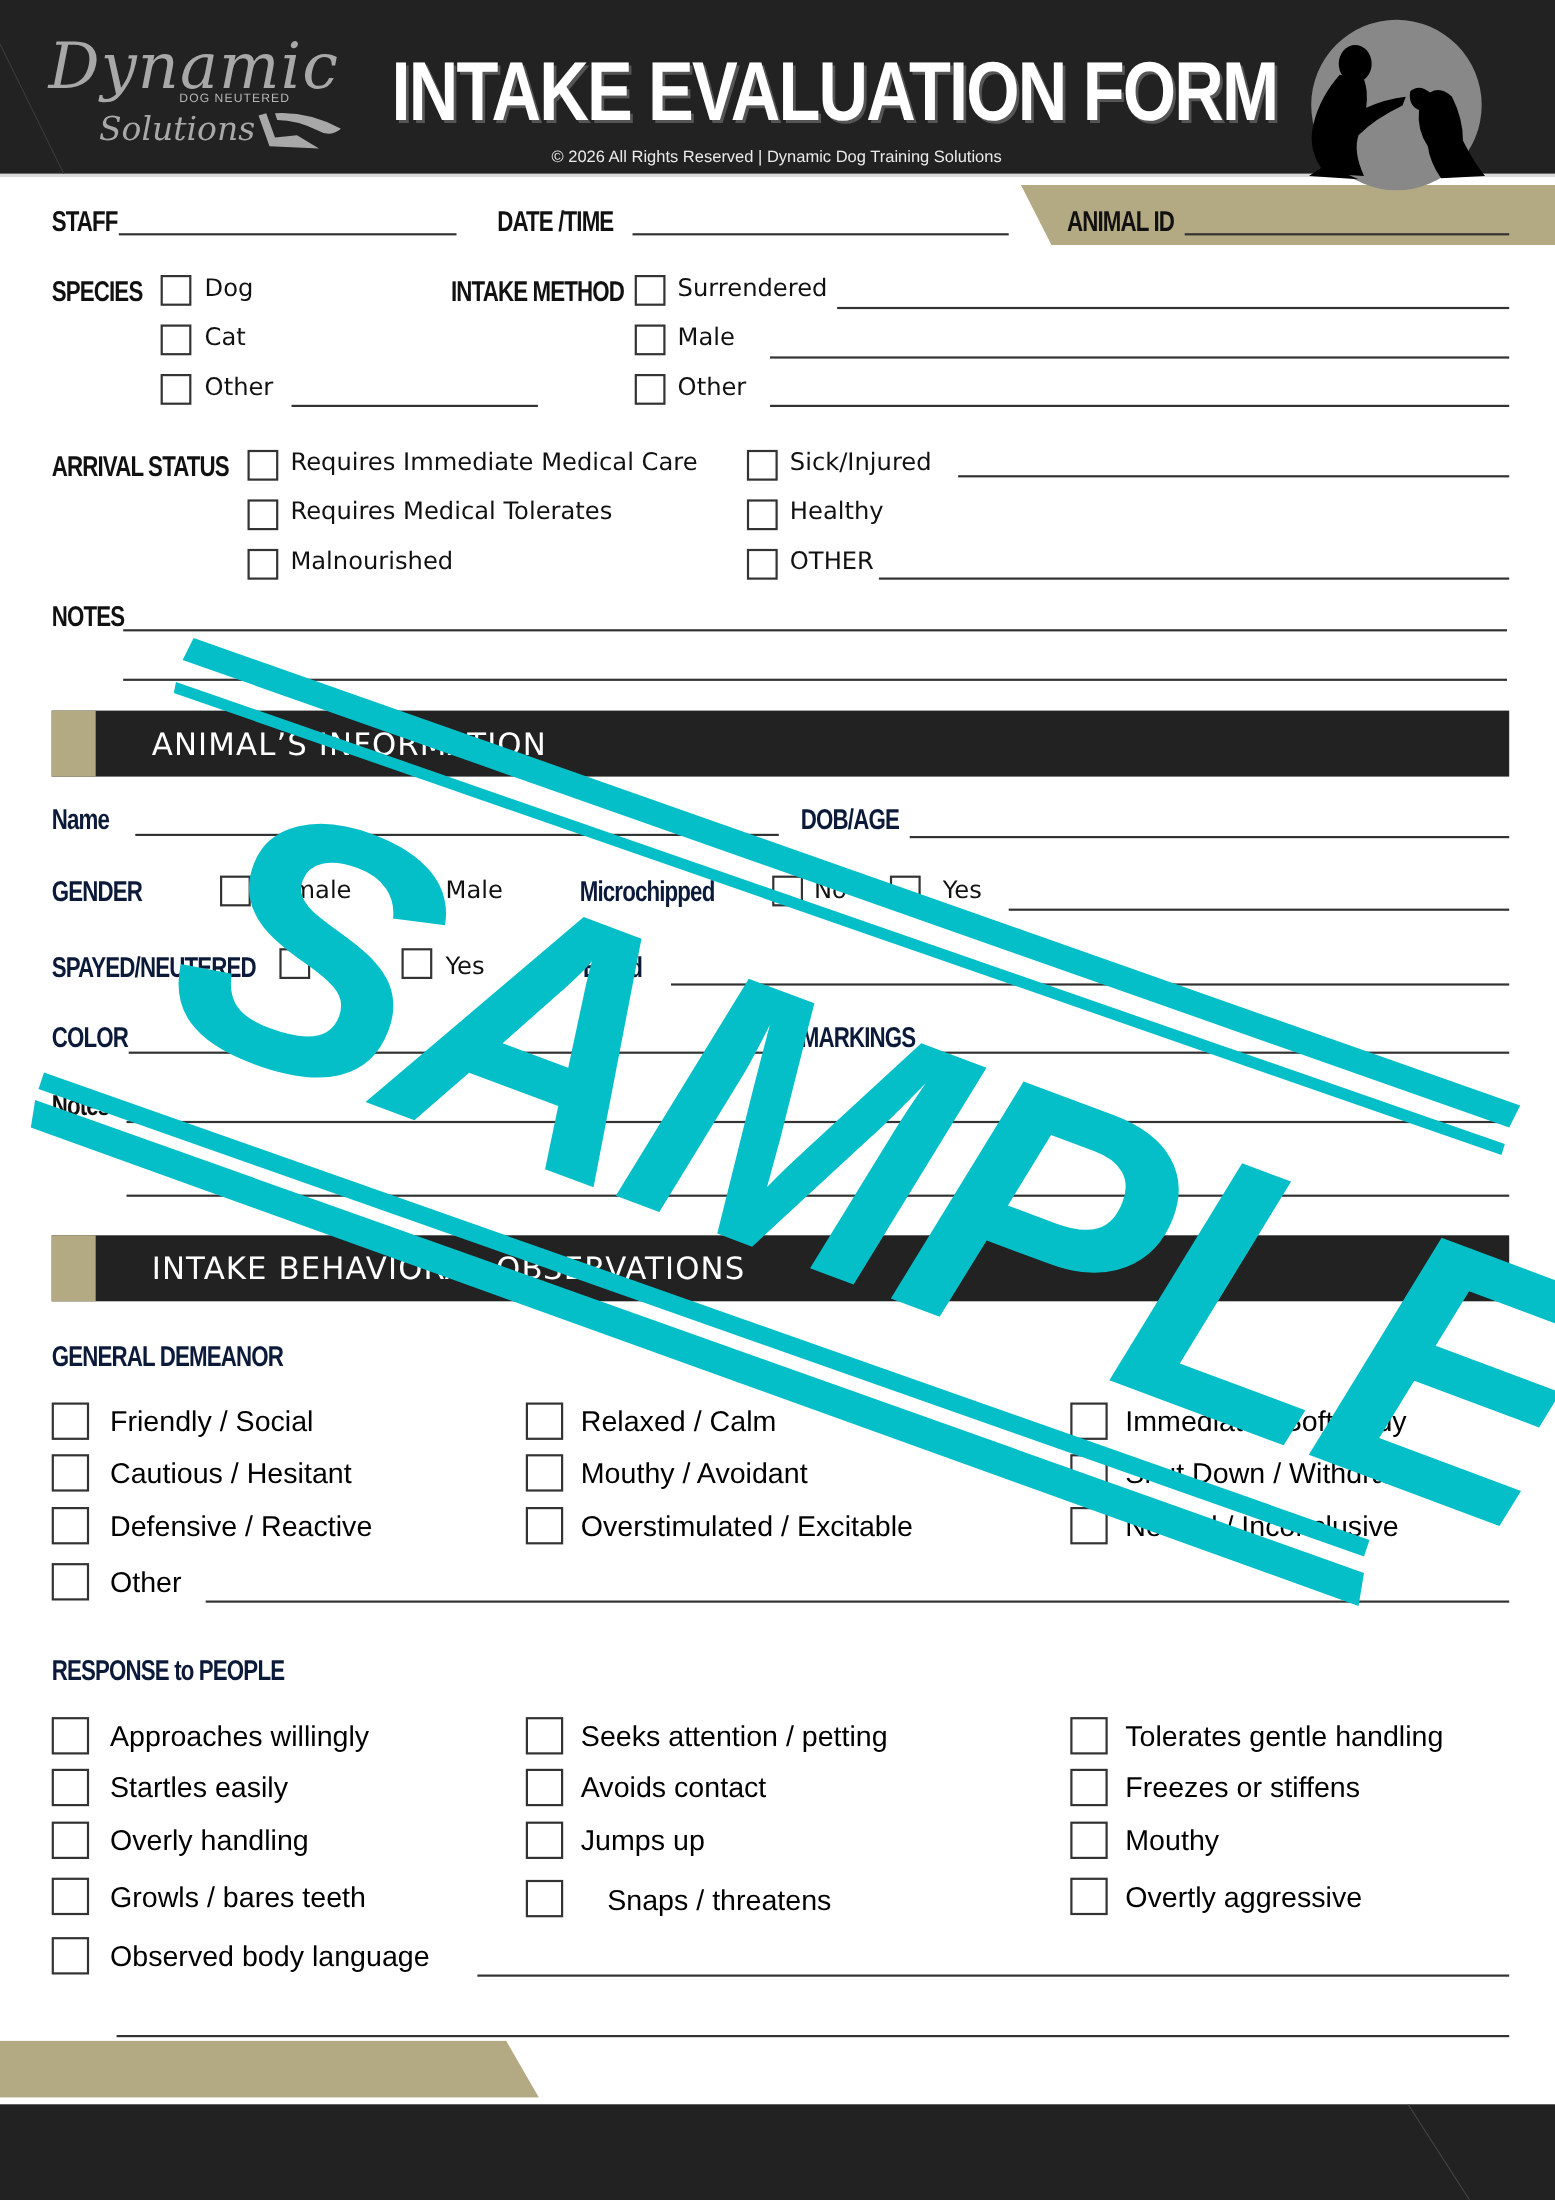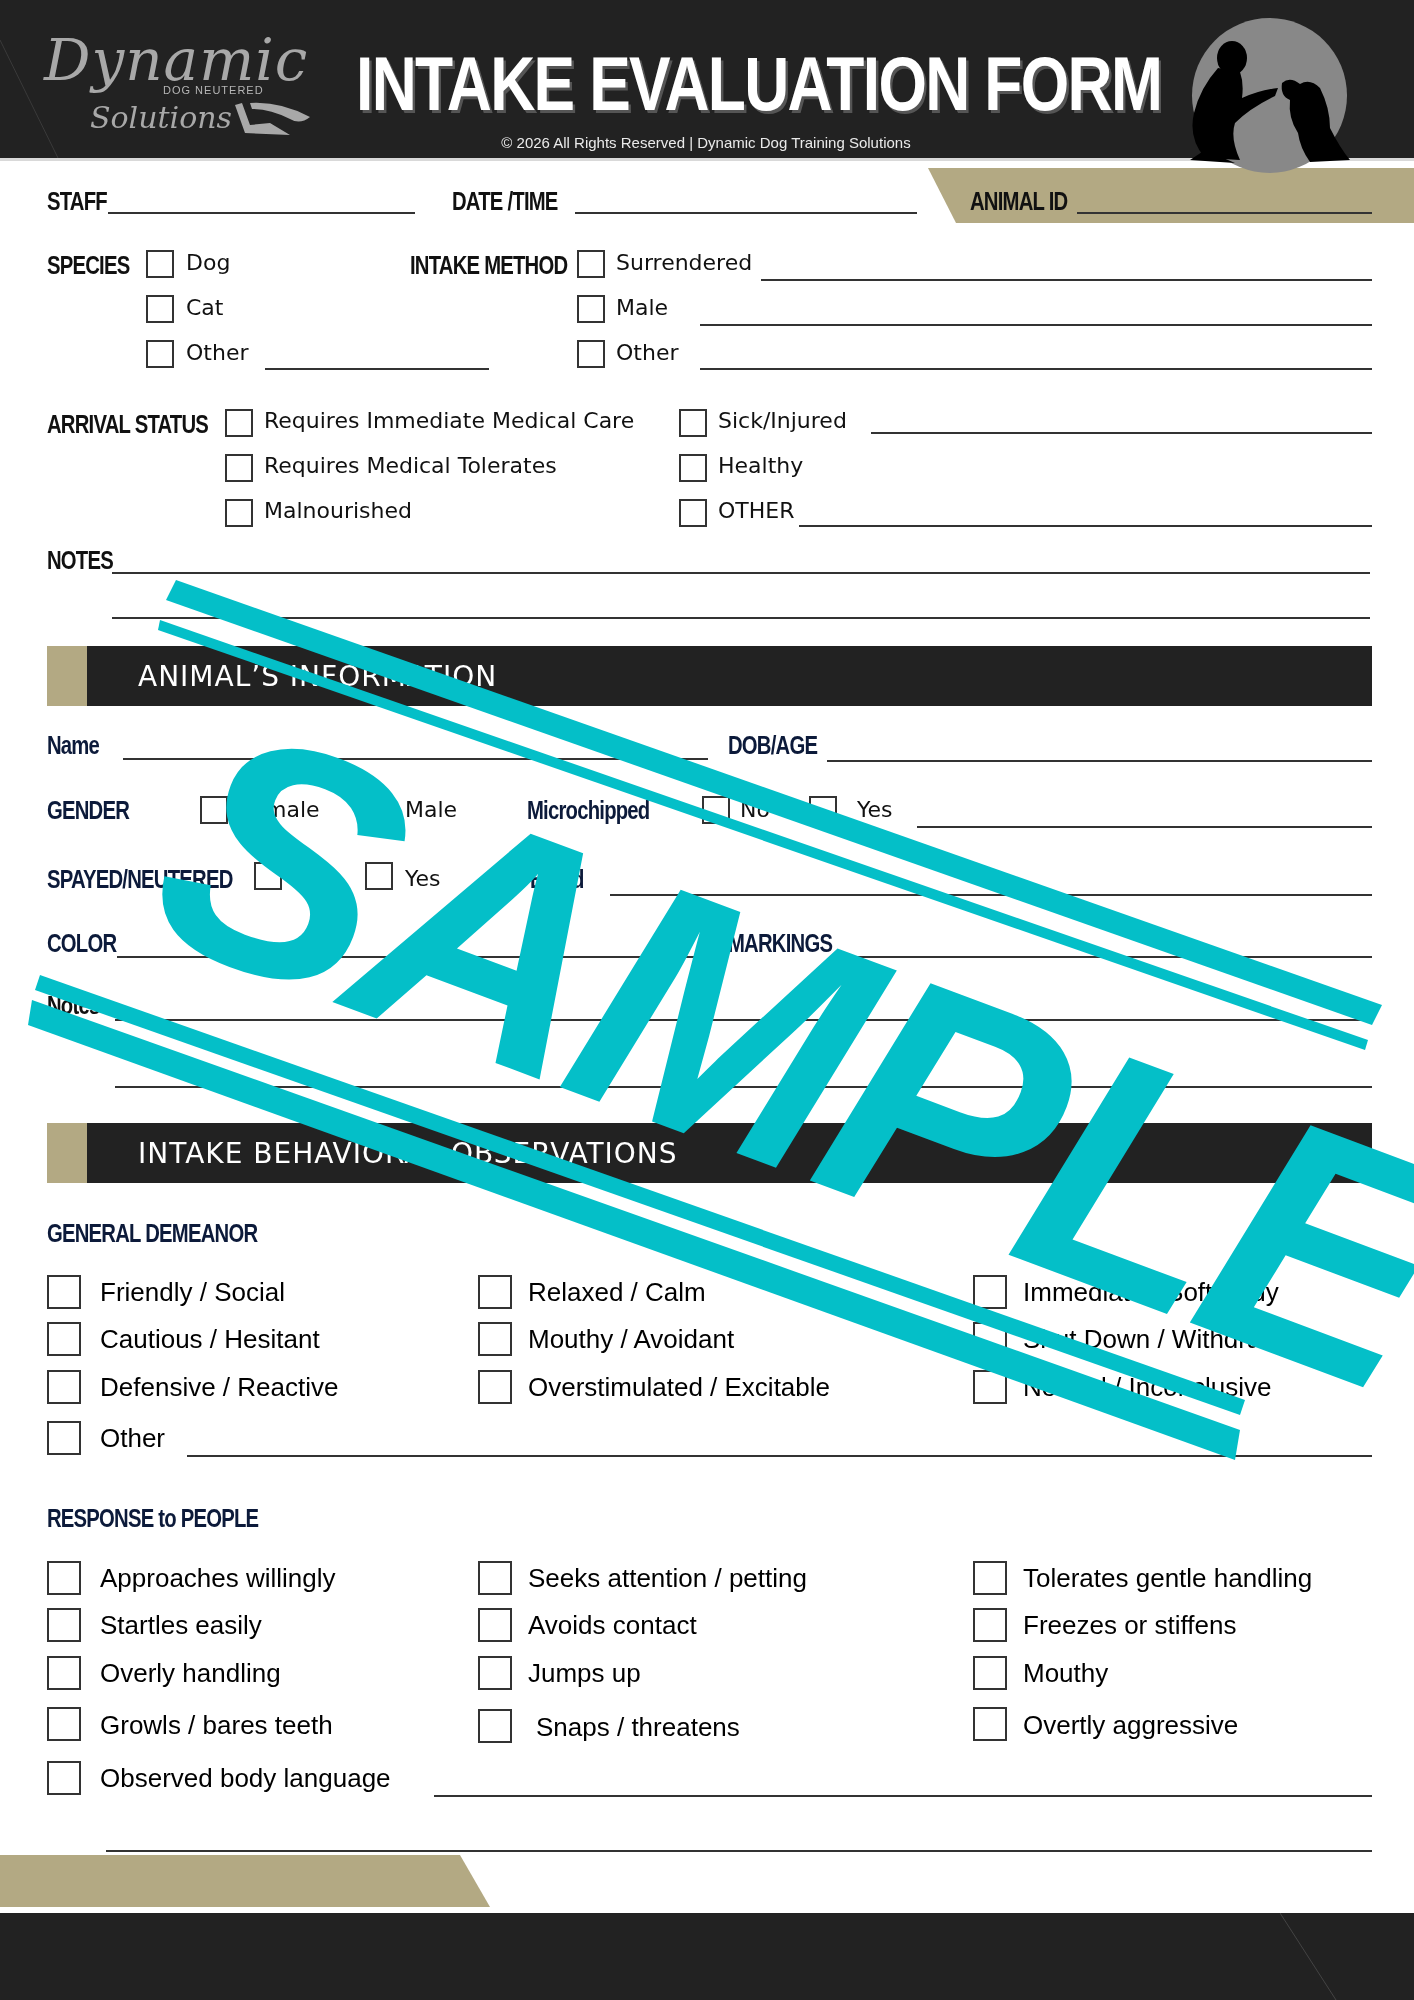--- a/index.html
+++ b/index.html
@@ -196,21 +196,21 @@
 <div class="abs cb-lg" style="left:47px;top:1707px"></div>
 <div class="abs opt-navy" style="left:100px;top:1710px">Growls / bares teeth</div>
 
 <div class="abs cb-lg" style="left:478px;top:1561px"></div>
 <div class="abs opt-navy" style="left:528px;top:1563px">Seeks attention / petting</div>
 <div class="abs cb-lg" style="left:478px;top:1608px"></div>
 <div class="abs opt-navy" style="left:528px;top:1610px">Avoids contact</div>
 <div class="abs cb-lg" style="left:478px;top:1656px"></div>
 <div class="abs opt-navy" style="left:528px;top:1658px">Jumps up</div>
 <div class="abs cb-lg" style="left:478px;top:1709px"></div>
-<div class="abs opt-navy" style="left:536px;top:1712px">Snaps / threatens</div>
+<div class="abs opt-navy" style="left:552px;top:1712px">Snaps / threatens</div>
 
 <div class="abs cb-lg" style="left:973px;top:1561px"></div>
 <div class="abs opt-navy" style="left:1023px;top:1563px">Tolerates gentle handling</div>
 <div class="abs cb-lg" style="left:973px;top:1608px"></div>
 <div class="abs opt-navy" style="left:1023px;top:1610px">Freezes or stiffens</div>
 <div class="abs cb-lg" style="left:973px;top:1656px"></div>
 <div class="abs opt-navy" style="left:1023px;top:1658px">Mouthy</div>
 <div class="abs cb-lg" style="left:973px;top:1707px"></div>
 <div class="abs opt-navy" style="left:1023px;top:1710px">Overtly aggressive</div>
 

